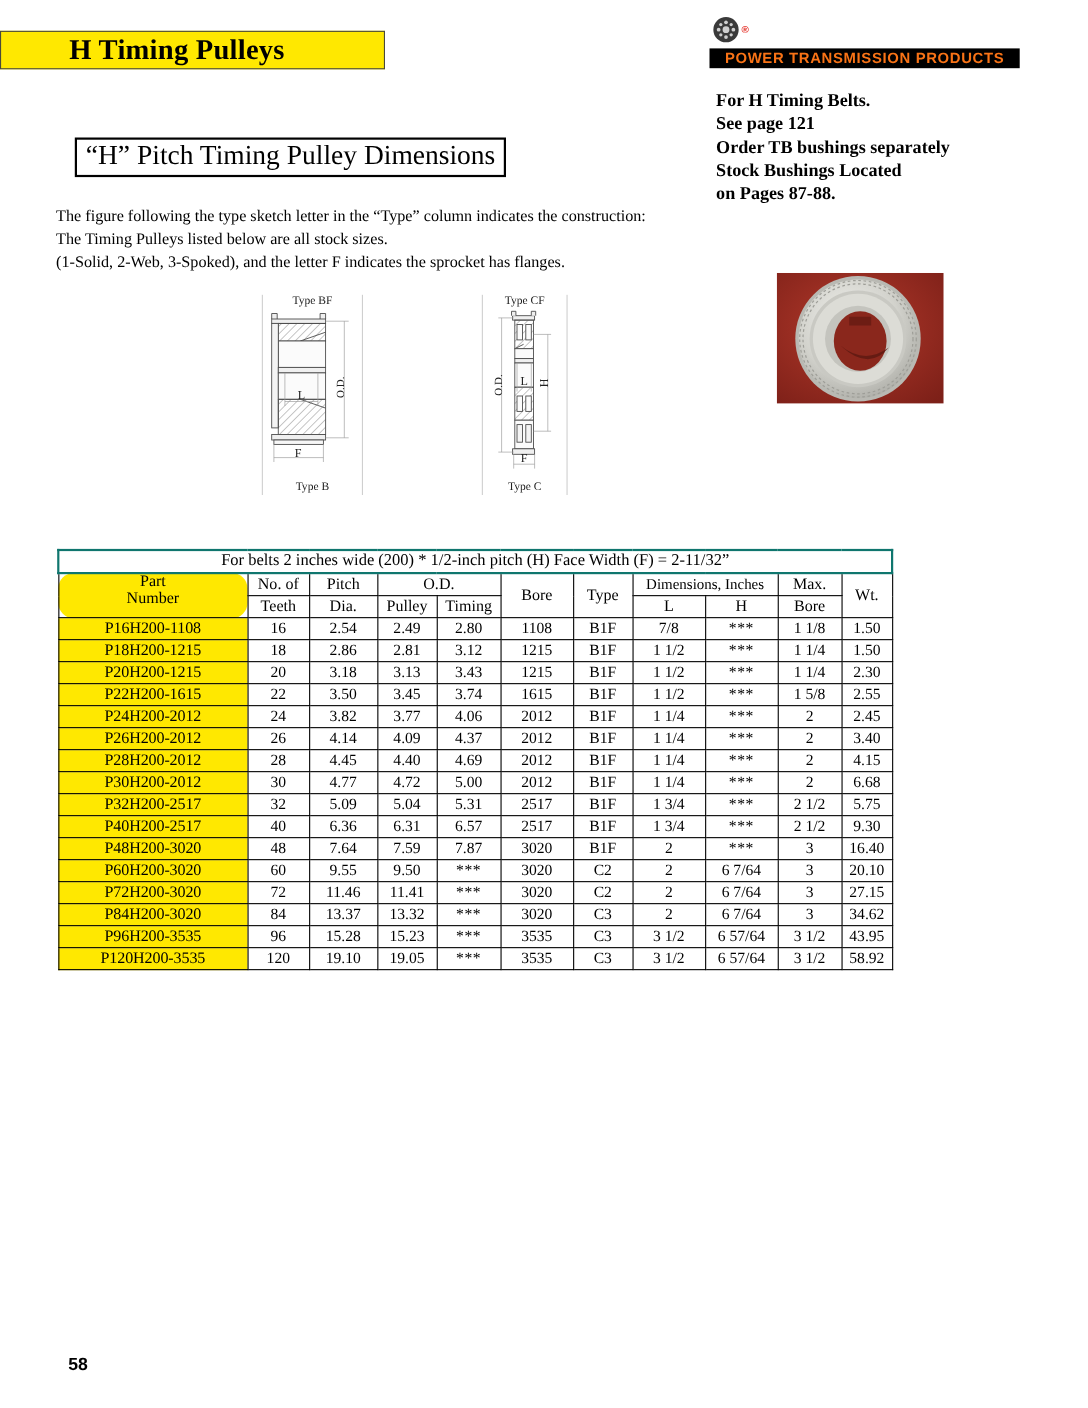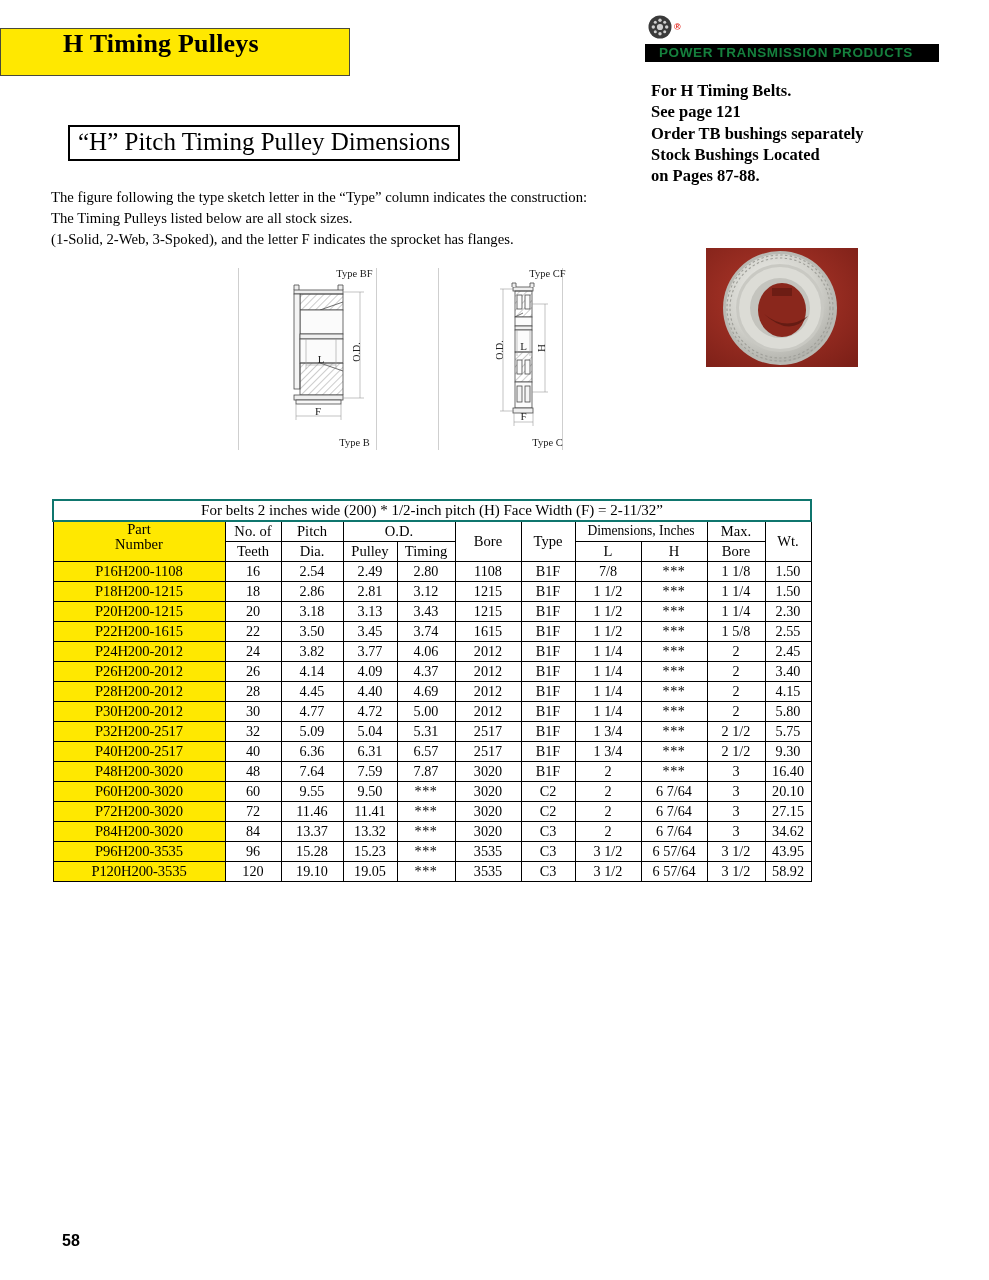--- a/index.html
+++ b/index.html
@@ -15,25 +15,26 @@
     color: #000;
     overflow: hidden;
   }
 
   
   #page-title-banner {
     position: absolute;
     left: 0px;
     top: 28px;
     width: 350px;
-    height: 48px;
+    height: 35px;
     background: #ffe800;
     border: 1px solid #4a4a3a;
     box-sizing: border-box;
     display: flex;
+    align-items: center;
   }
   #page-title-banner .title-text {
     font-size: 26px;
     font-weight: bold;
     padding-left: 62px;
     letter-spacing: 0.2px;
   }
 
   
   #brand-logo {
@@ -62,27 +63,27 @@
   #brand-reg-icon {
     font-size: 9px;
     color: #e2231a;
     vertical-align: super;
     font-style: normal;
     margin-left: 1px;
   }
   #brand-tagline {
     margin-top: 2px;
     background: #000;
-    color: #15803d;
+    color: #f97316;
     font-family: "Liberation Sans", sans-serif;
     font-size: 13.5px;
     font-weight: bold;
     letter-spacing: 0.6px;
     text-align: center;
-    padding: 1px 12px 2px 0;
+    padding: 1px 0 2px 0;
     width: 282px;
   }
 
   
   #belt-info-block {
     position: absolute;
     left: 651px;
     top: 80px;
     font-size: 16.5px;
     font-weight: bold;
@@ -114,21 +115,20 @@
   
   #diagram-row {
     position: absolute;
     left: 238px;
     top: 268px;
   }
   .diagram-box {
     position: absolute;
     border-left: 1px solid #cfcfcf;
     border-right: 1px solid #cfcfcf;
-    padding-left: 47px;
   }
   #diagram-type-bf { left: 0px;   top: 0px; width: 90px;  height: 182px; }
   #diagram-type-cf { left: 200px; top: 0px; width: 76px;  height: 182px; }
   .diagram-caption {
     position: absolute;
     width: 100%;
     text-align: center;
     font-size: 10.5px;
     color: #222;
   }
@@ -179,20 +179,21 @@
     padding-left: 11px;
     font-weight: bold;
     font-size: 14.6px;
     letter-spacing: -0.1px;
   }
   td.parthdr {
     background: #ffe800;
     text-align: left;
     padding-left: 11px;
     font-size: 14.6px;
+    border-radius: 14px;
   }
   td.stars { letter-spacing: 0.5px; }
 
   
   #page-number {
     position: absolute;
     left: 62px;
     top: 1232px;
     font-family: "Liberation Sans", sans-serif;
     font-size: 16px;
@@ -513,21 +514,21 @@
           <td class="partcell">P30H200-2012</td>
           <td>30</td>
           <td>4.77</td>
           <td>4.72</td>
           <td>5.00</td>
           <td>2012</td>
           <td>B1F</td>
           <td>1 1/4</td>
           <td class="stars">***</td>
           <td>2</td>
-          <td>5.80</td>
+          <td>6.68</td>
         </tr>
         <tr>
           <td class="partcell">P32H200-2517</td>
           <td>32</td>
           <td>5.09</td>
           <td>5.04</td>
           <td>5.31</td>
           <td>2517</td>
           <td>B1F</td>
           <td>1 3/4</td>

